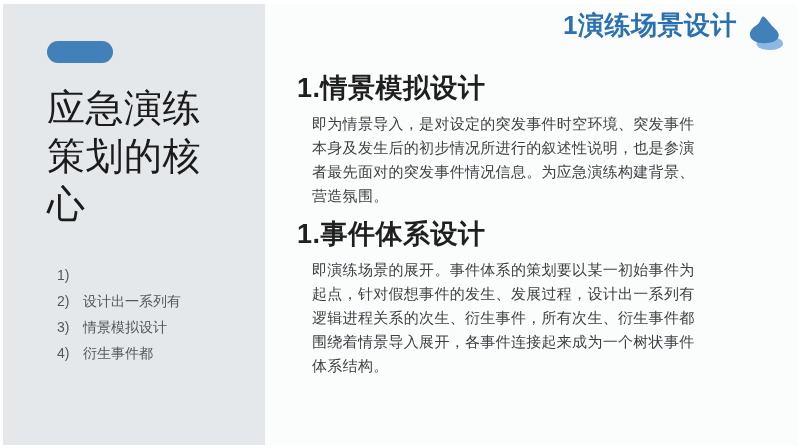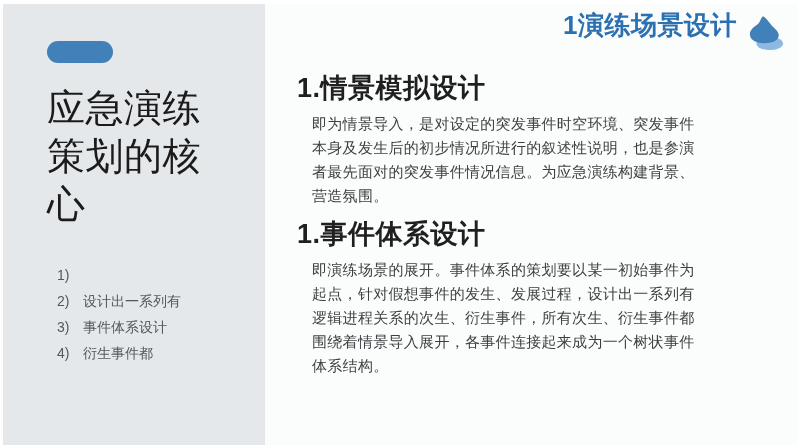--- a/index.html
+++ b/index.html
@@ -115,21 +115,21 @@
     <ol class="agenda">
       <li>
         <span class="num">1)</span>
       </li>
       <li>
         <span class="num">2)</span>
         <span>设计出一系列有</span>
       </li>
       <li>
         <span class="num">3)</span>
-        <span>事件体系设计</span>
+        <span>情景模拟设计</span>
       </li>
       <li>
         <span class="num">4)</span>
         <span>衍生事件都</span>
       </li>
     </ol>
   </aside>
 
   <main class="content">
 

